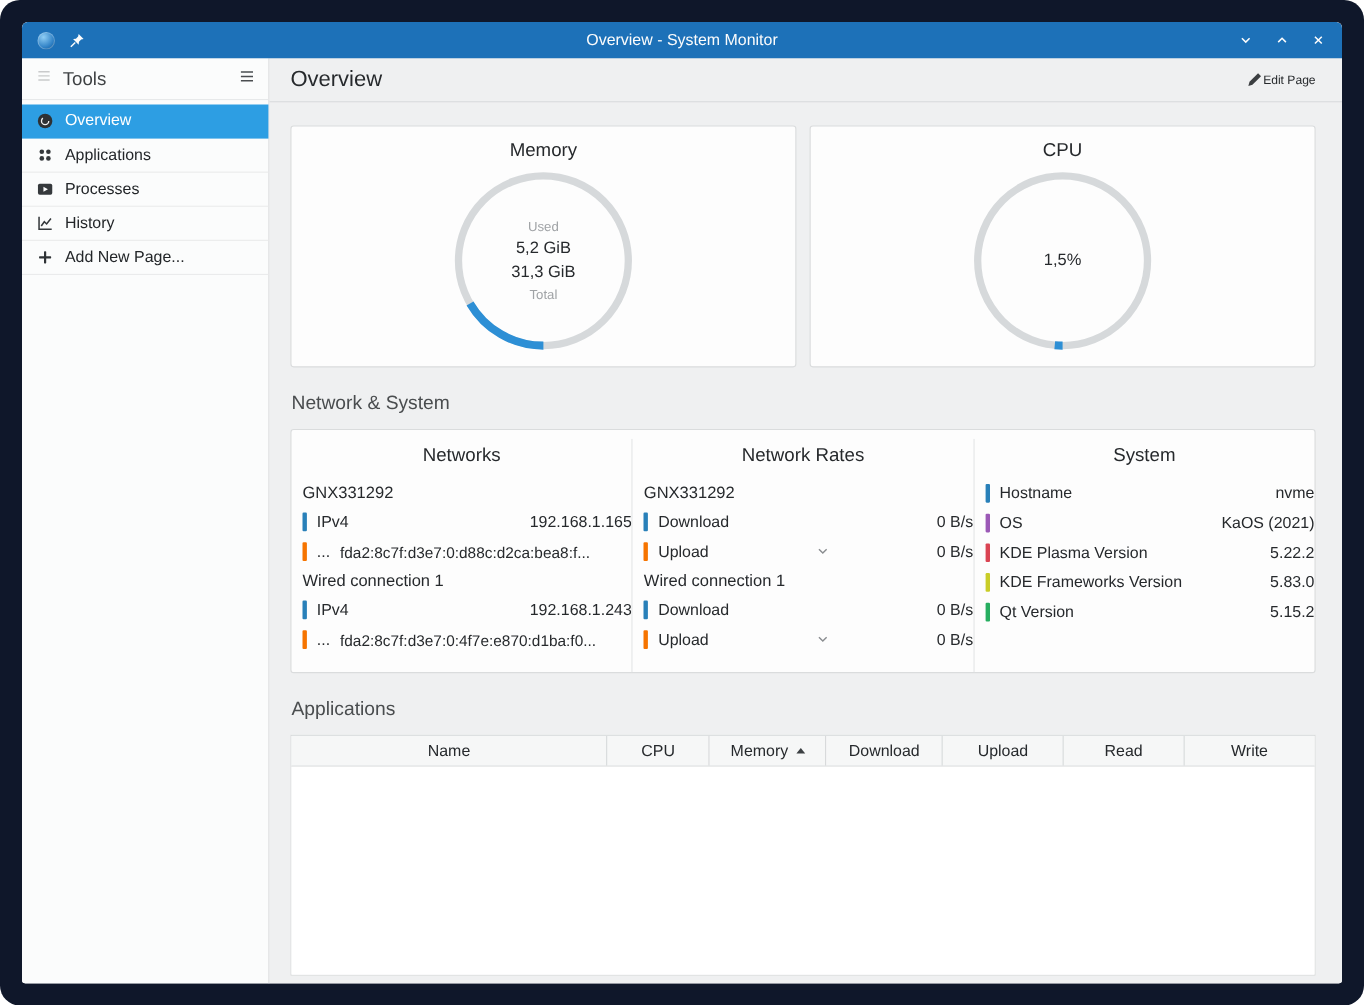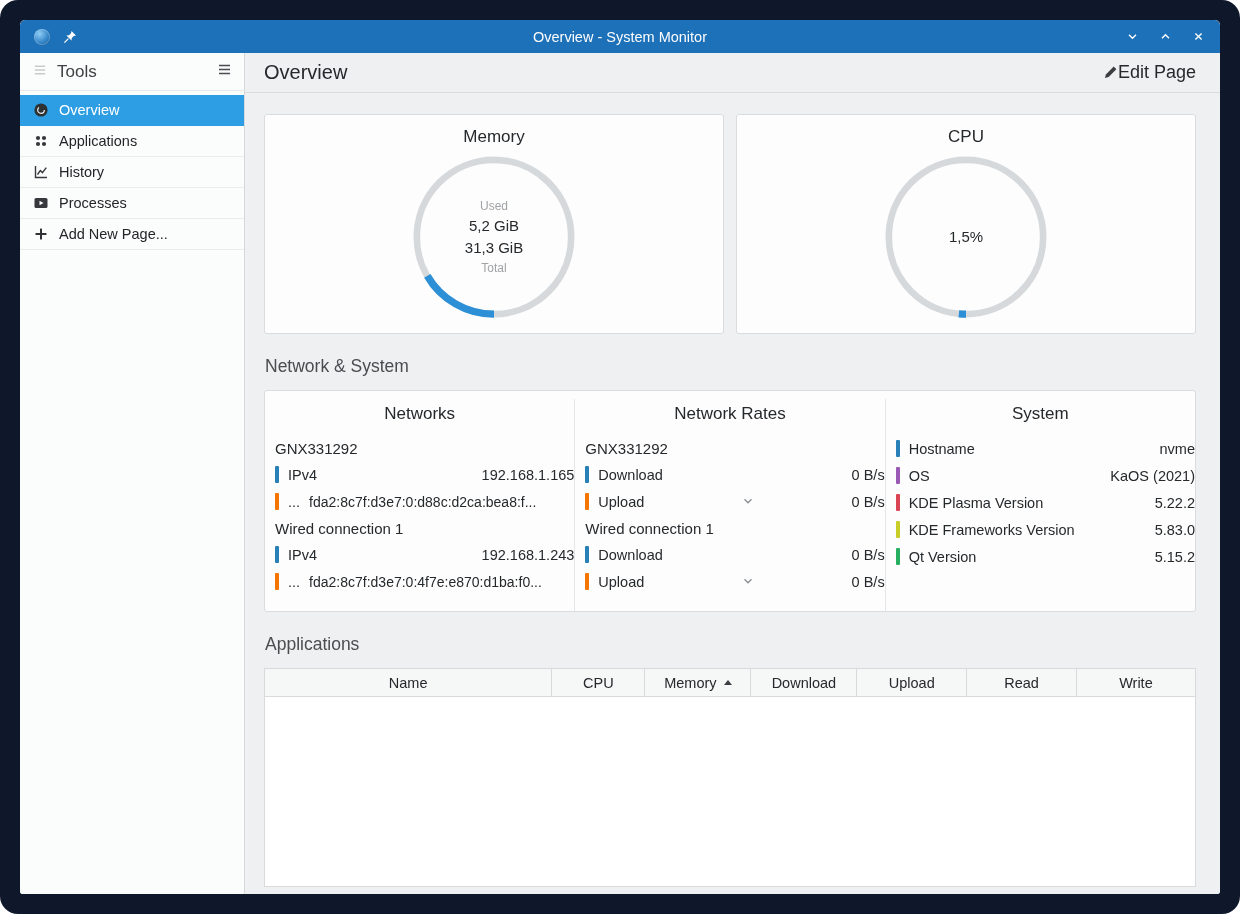--- a/index.html
+++ b/index.html
@@ -35,21 +35,21 @@
   .side-item { height:31px; display:flex; align-items:center; gap:10px; padding:0 10px 0 13px;
                border-bottom:1px solid #eaebec; font-size:14.5px; color:#232629; cursor:default; }
   .side-item .icon { width:16px; height:16px; flex:none; display:flex; align-items:center; justify-content:center; }
   .side-item.selected { color:#ffffff; border-bottom-color:transparent; }
 
   
   .main { flex:1; display:flex; flex-direction:column; background:#eff0f1; min-width:0; }
   .main-header { height:40px; flex:none; display:flex; align-items:center; padding:0 24px 0 19px;
                  border-bottom:1px solid #d9dbdc; }
   .page-title { font-size:20px; color:#26292c; font-weight:400; }
-  .edit-btn { margin-left:auto; display:flex; align-items:center; gap:0; font-size:18px; color:#26292c; cursor:default; }
+  .edit-btn { margin-left:auto; display:flex; align-items:center; gap:0; font-size:11px; color:#26292c; cursor:default; }
 
   .content { flex:1; padding:21px 24px 0 19px; overflow:hidden; }
 
   
   .cards-row { display:flex; gap:12px; height:220px; }
   .gauge-card { flex:1; background:#fdfdfd; border:1px solid #dadcdd; border-radius:3px;
                 display:flex; flex-direction:column; align-items:center; padding-top:12px; }
   .gauge-title { font-size:17px; color:#26292c; font-weight:400; }
   .gauge-wrap { position:relative; width:166px; height:166px; margin-top:7px; }
   .gauge-wrap svg { width:100%; height:100%; display:block; }
@@ -157,35 +157,35 @@
                   <circle cx="5" cy="5" r="2.1"></circle>
                   <circle cx="11" cy="5" r="2.1"></circle>
                   <circle cx="5" cy="11" r="2.1"></circle>
                   <circle cx="11" cy="11" r="2.1"></circle>
                 </svg>
             </span>
             <span>Applications</span>
           </div>
           <div class="side-item">
             <span class="icon">
+              <svg width="16" height="16" viewBox="0 0 16 16">
+                  <rect x="1.5" y="3" width="13" height="10" rx="1.6" fill="#35393c"></rect>
+                  <path d="M6.5 5.7 L10.6 8 L6.5 10.3 Z" fill="#fbfcfc"></path>
+                </svg>
+            </span>
+            <span>Processes</span>
+          </div>
+          <div class="side-item">
+            <span class="icon">
               <svg width="16" height="16" viewBox="0 0 16 16" fill="none" stroke="#35393c" stroke-width="1.4">
                   <path d="M2.5 2 V13.5 H14"></path>
                   <path d="M4.5 10.5 L7.3 6.6 L9.4 8.6 L13.3 3.6"></path>
                 </svg>
             </span>
             <span>History</span>
-          </div>
-          <div class="side-item">
-            <span class="icon">
-              <svg width="16" height="16" viewBox="0 0 16 16">
-                  <rect x="1.5" y="3" width="13" height="10" rx="1.6" fill="#35393c"></rect>
-                  <path d="M6.5 5.7 L10.6 8 L6.5 10.3 Z" fill="#fbfcfc"></path>
-                </svg>
-            </span>
-            <span>Processes</span>
           </div>
           <div class="side-item">
             <span class="icon">
               <svg width="16" height="16" viewBox="0 0 16 16" fill="#2f3336">
                   <rect x="7" y="2.5" width="2" height="11" rx="0.6"></rect>
                   <rect x="2.5" y="7" width="11" height="2" rx="0.6"></rect>
                 </svg>
             </span>
             <span>Add New Page...</span>
           </div>

